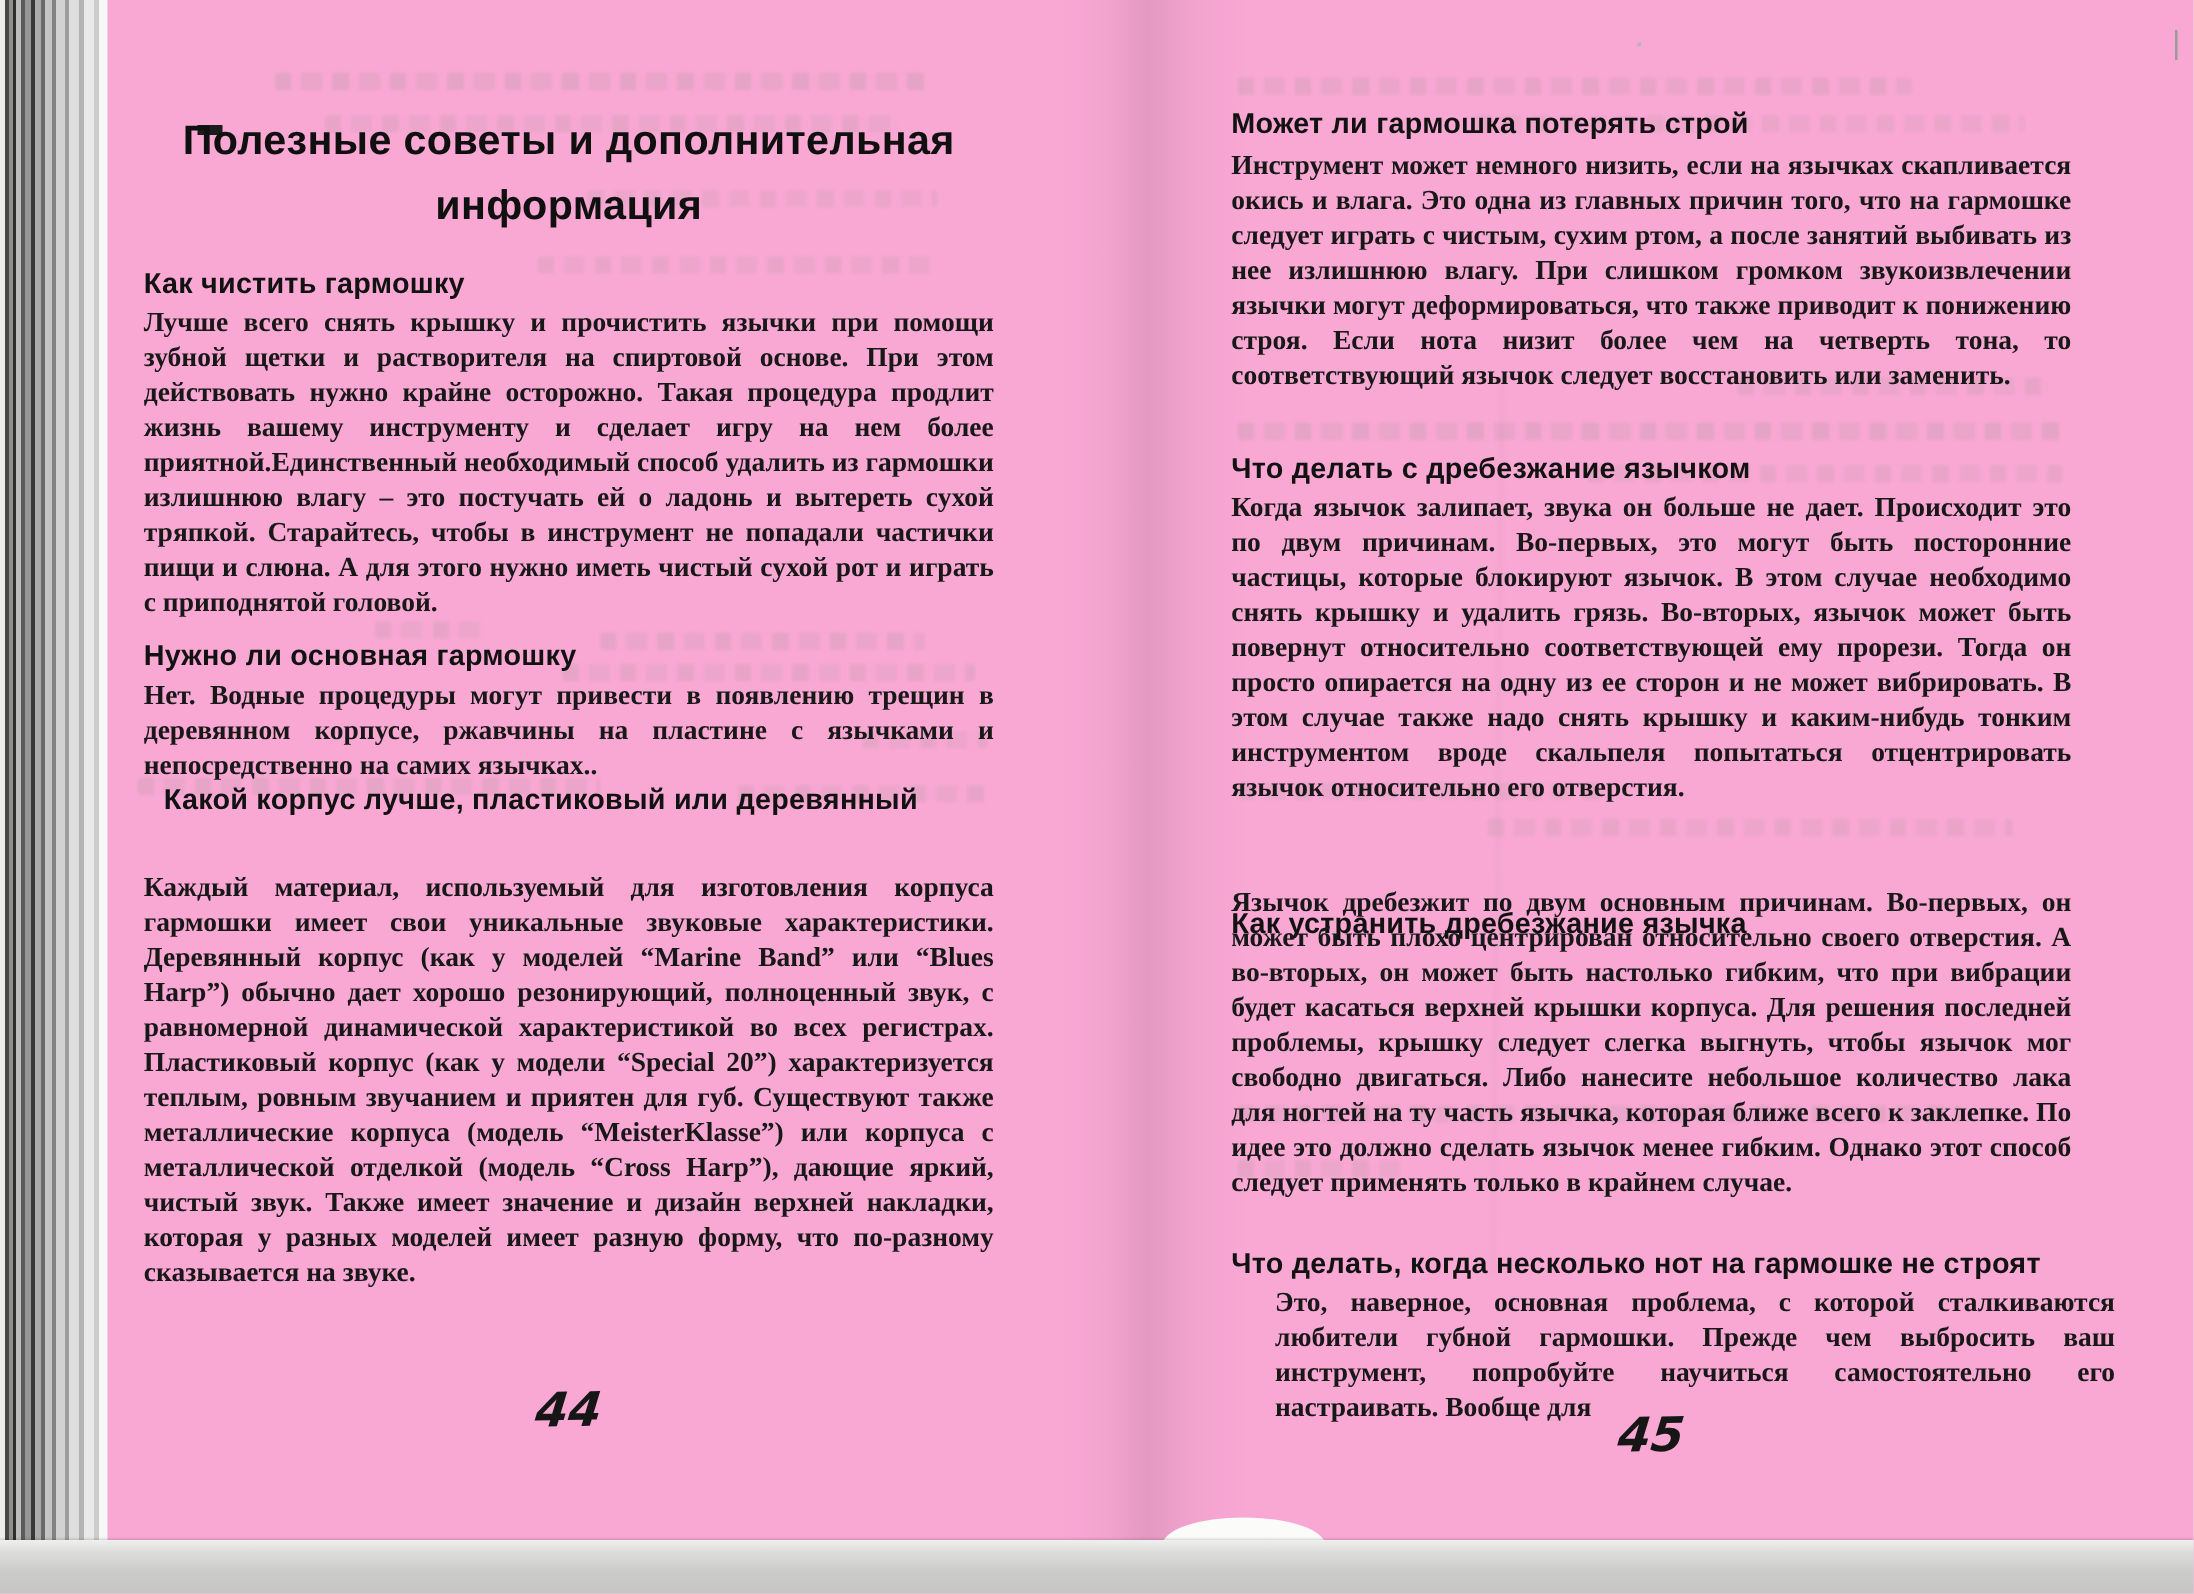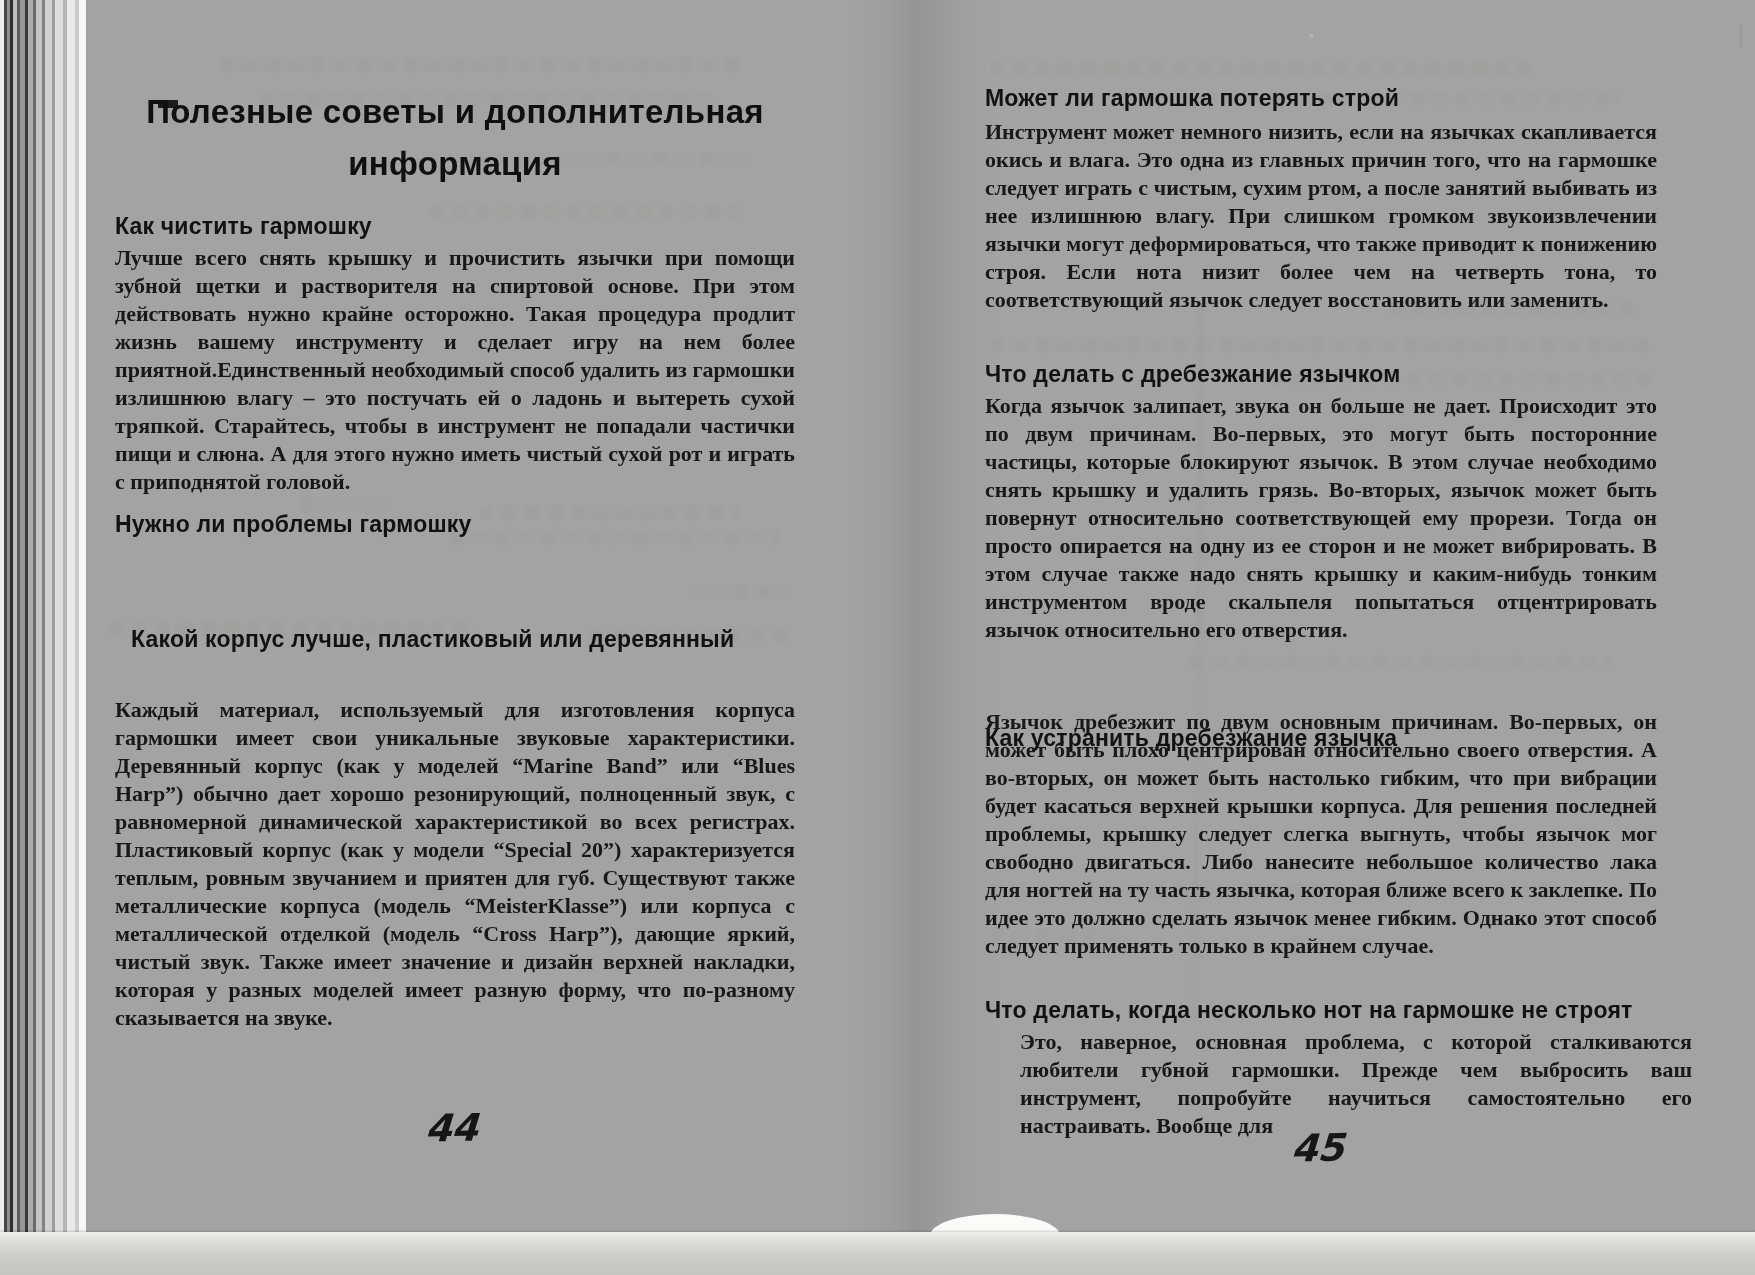--- a/index.html
+++ b/index.html
@@ -1,18 +1,18 @@
 <!DOCTYPE html>
 <html lang="ru"><head>
 <meta charset="utf-8">
 <style>
   html,body{margin:0;padding:0;background:#e9e9e9;}
   #scan{
     position:relative;width:1755px;height:1275px;overflow:hidden;
-    background:#a3a3a3;
+    background:#f9a8d4;
     font-family:"Liberation Serif",serif;
     color:#1a1a1a;
   }
   
   #spine{
     position:absolute;left:0;top:0;width:86px;height:1240px;
     background:linear-gradient(90deg,
       #ededec 0 4px,#474747 4px 7px,#8f8f8f 7px 10px,#2e2e2e 10px 13px,
       #bdbdbd 13px 17px,#5b5b5b 17px 20px,#969696 20px 25px,#383838 25px 28px,
       #ababab 28px 33px,#6a6a6a 33px 36px,#c4c4c4 36px 42px,#828282 42px 45px,
@@ -121,21 +121,22 @@
   <div class="speck" style="left:1740px;top:24px;width:2px;height:24px;background:#9a9a9a;"></div>
   <div class="speck" style="left:1310px;top:34px;width:3px;height:3px;background:#b5b5b5;"></div>
 
   <div id="left-col" class="page-col">
     <div class="doc-title l-title">Полезные советы и дополнительная
 информация</div>
 
     <div class="h l-h0">Как чистить гармошку</div>
     <div class="p l-p0">Лучше всего снять крышку и прочистить язычки при помощи зубной щетки и растворителя на спиртовой основе. При этом действовать нужно крайне осторожно. Такая процедура продлит жизнь вашему инструменту и сделает игру на нем более приятной.Единственный необходимый способ удалить из гармошки излишнюю влагу – это постучать ей о ладонь и вытереть сухой тряпкой. Старайтесь, чтобы в инструмент не попадали частички пищи и слюна. А для этого нужно иметь чистый сухой рот и играть с приподнятой головой.</div>
 
-    <div class="h l-h1">Нужно ли проблемы гармошку</div>
+    <div class="h l-h1">Нужно ли основная гармошку</div>
+    <div class="p l-p1">Нет. Водные процедуры могут привести в появлению трещин в деревянном корпусе, ржавчины на пластине с язычками и непосредственно на самих язычках..</div>
 
     <div class="h l-h2">Какой корпус лучше, пластиковый или деревянный</div>
     <div class="p l-p2">Каждый материал, используемый для изготовления корпуса гармошки имеет свои уникальные звуковые характеристики. Деревянный корпус (как у моделей “Marine Band” или “Blues Harp”) обычно дает хорошо резонирующий, полноценный звук, с равномерной динамической характеристикой во всех регистрах. Пластиковый корпус (как у модели “Special 20”) характеризуется теплым, ровным звучанием и приятен для губ. Существуют также металлические корпуса (модель “MeisterKlasse”) или корпуса с металлической отделкой (модель “Cross Harp”), дающие яркий, чистый звук. Также имеет значение и дизайн верхней накладки, которая у разных моделей имеет разную форму, что по-разному сказывается на звуке.</div>
 
     <div class="pagenum l-num">44</div>
   </div>
 
   <div id="right-col" class="page-col">
     <div class="h r-h0">Может ли гармошка потерять строй</div>
     <div class="p r-p0">Инструмент может немного низить, если на язычках скапливается окись и влага. Это одна из главных причин того, что на гармошке следует играть с чистым, сухим ртом, а после занятий выбивать из нее излишнюю влагу. При слишком громком звукоизвлечении язычки могут деформироваться, что также приводит к понижению строя. Если нота низит более чем на четверть тона, то соответствующий язычок следует восстановить или заменить.</div>

